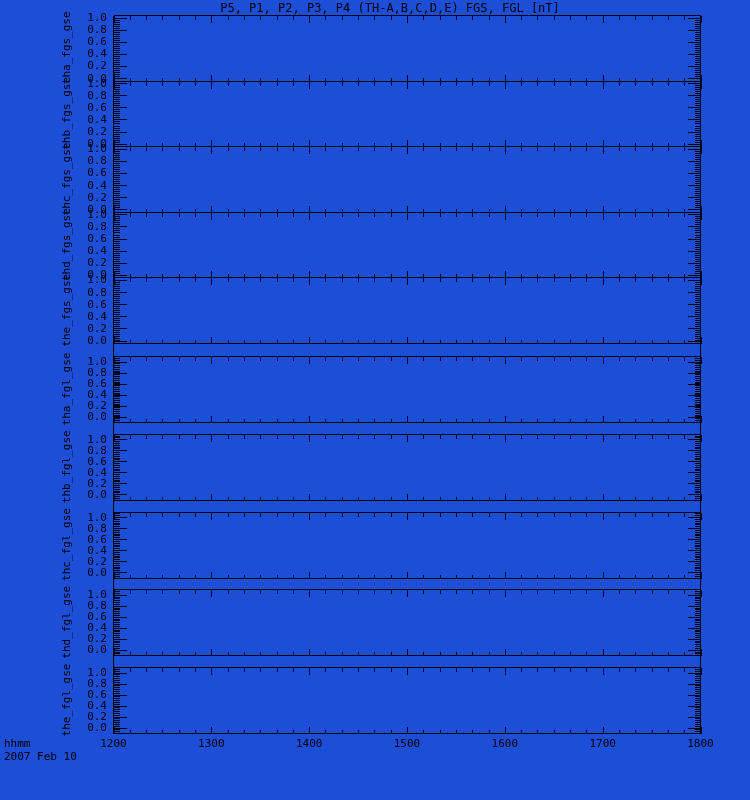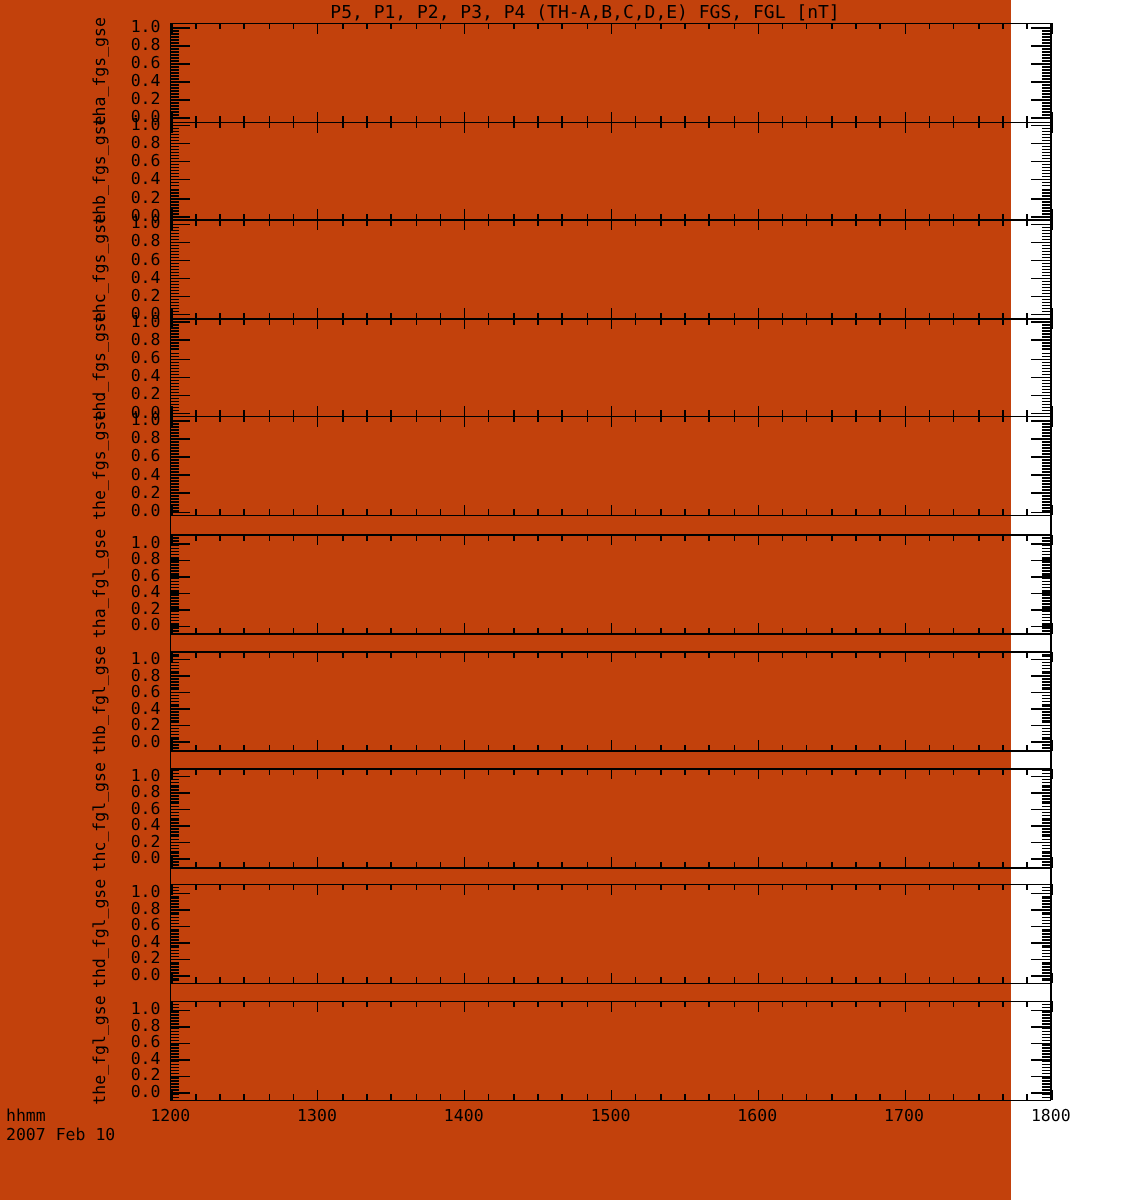--- a/index.html
+++ b/index.html
@@ -4,22 +4,22 @@
 <style>
   html, body {
     margin: 0; padding: 0;
     background: #ffffff;
     width: 750px; height: 800px;
     overflow: hidden;
     font-family: "DejaVu Sans Mono", "Liberation Mono", monospace;
   }
   #plot-window {
     position: relative;
-    width: 674px; height: 800px;
-    background: #c2410c;
+    width: 750px; height: 800px;
+    background: #1d4ed8;
     color: #000000;
   }
   svg text {
     font-family: "DejaVu Sans Mono", "Liberation Mono", monospace;
     fill: #000000;
   }
   .tick-text { font-size: 11px; }
   .title-text { font-size: 12px; }
   line { stroke: #000000; stroke-width: 1; }
 </style>

